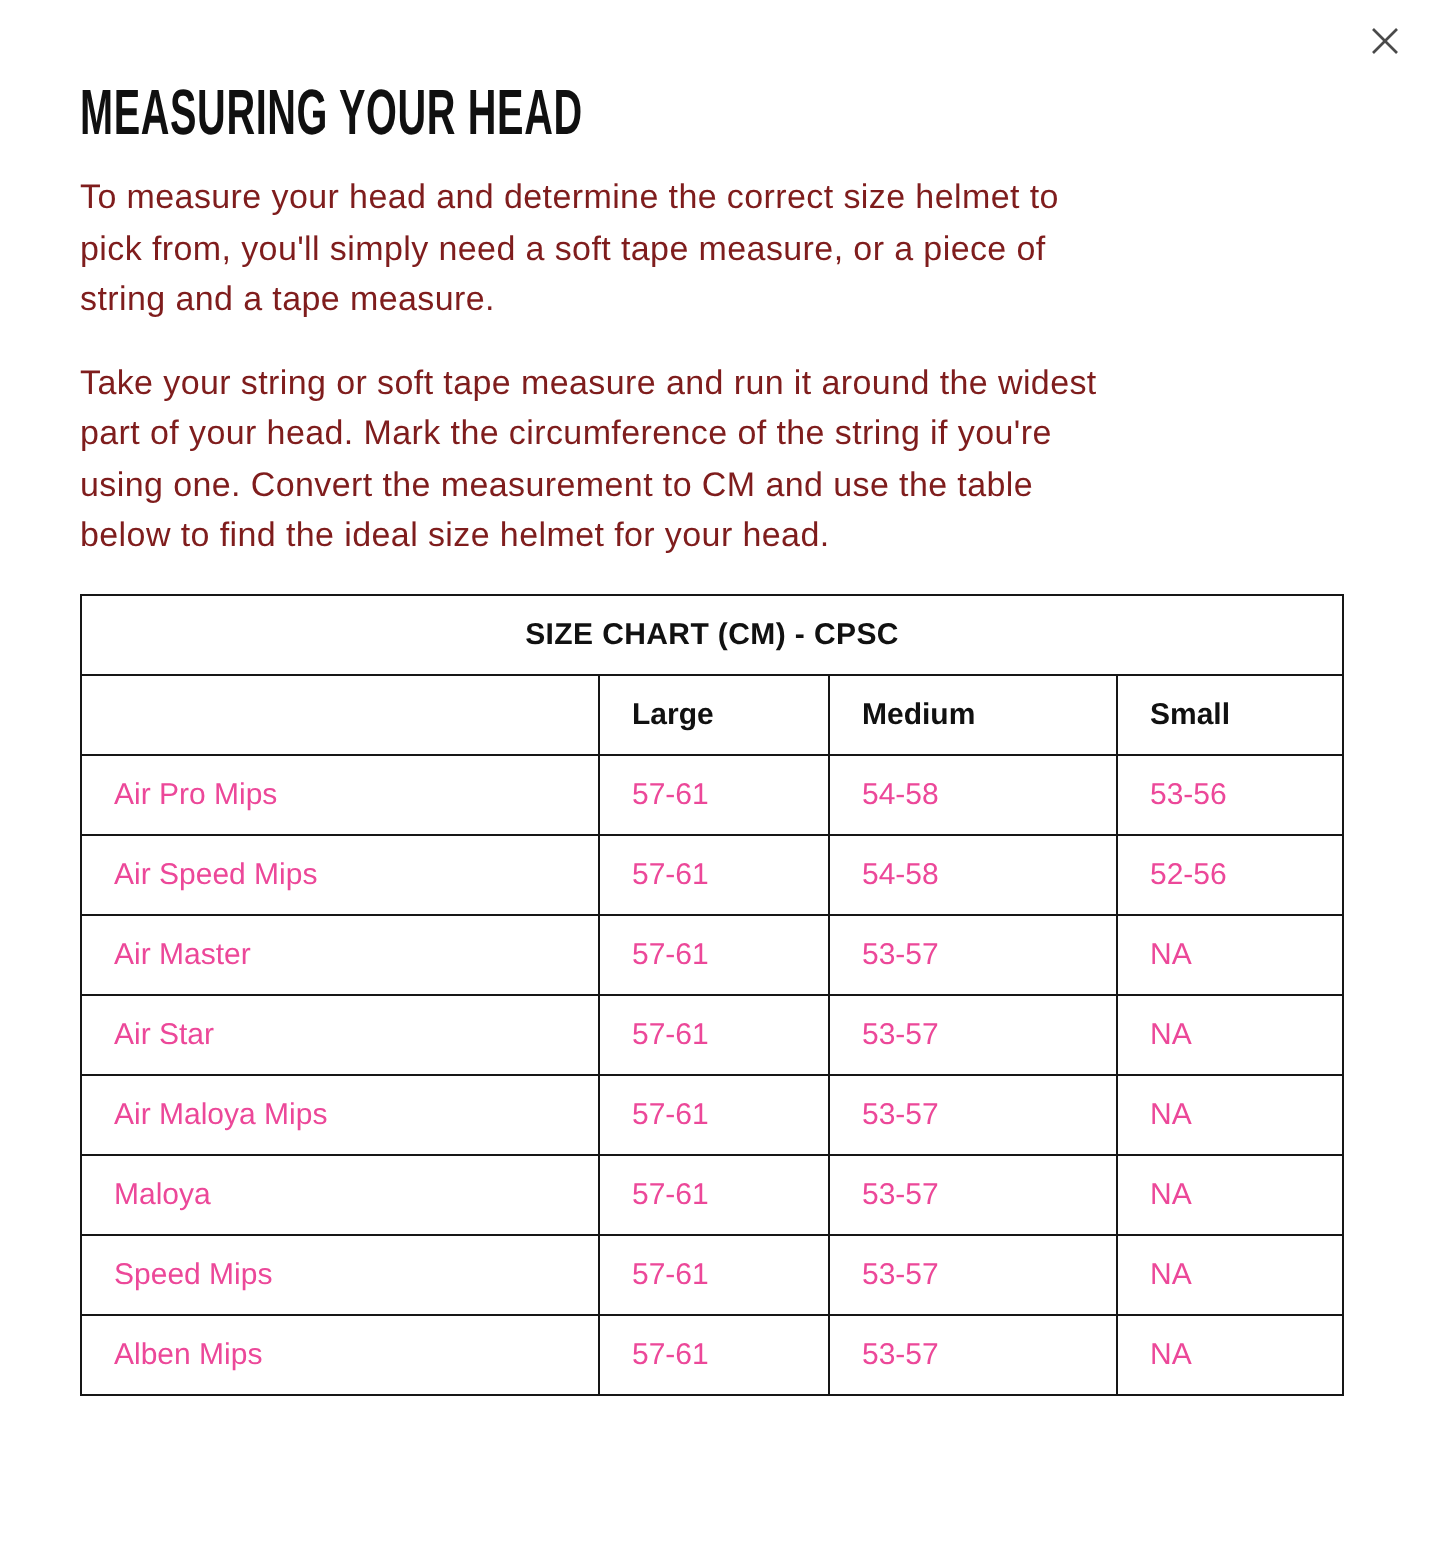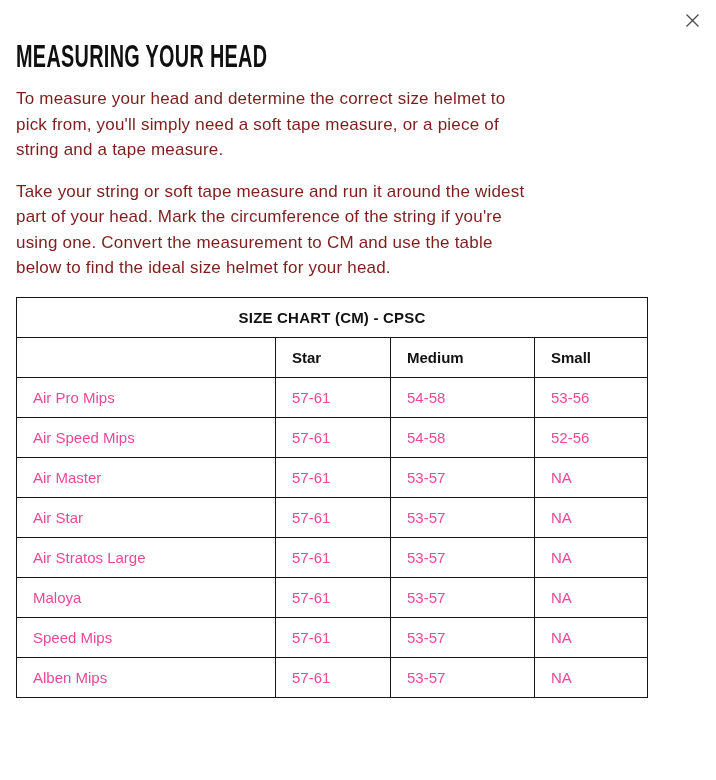--- a/index.html
+++ b/index.html
@@ -9,21 +9,21 @@
     width: 716px;
     height: 780px;
     background: #ffffff;
     font-family: "Liberation Sans", sans-serif;
     overflow: hidden;
   }
   .modal {
     position: relative;
     width: 716px;
     height: 568px;
-    padding: 40px 40px 0 16px;
+    padding: 40px 40px 0 40px;
   }
   .close-btn {
     position: absolute;
     top: 12px;
     right: 16px;
     width: 16px;
     height: 16px;
     cursor: pointer;
     background: none;
     border: none;
@@ -118,21 +118,21 @@
         <col class="c-large">
         <col class="c-medium">
         <col class="c-small">
     </colgroup>
     <thead>
       <tr>
         <th class="chart-title" colspan="4">SIZE CHART (CM) - CPSC</th>
       </tr>
       <tr>
         <th class="col-head"></th>
-        <th class="col-head">Star</th>
+        <th class="col-head">Large</th>
         <th class="col-head">Medium</th>
         <th class="col-head">Small</th>
       </tr>
     </thead>
     <tbody>
         <tr>
           <td>Air Pro Mips</td>
           <td>57-61</td>
           <td>54-58</td>
           <td>53-56</td>
@@ -149,21 +149,21 @@
           <td>53-57</td>
           <td>NA</td>
         </tr>
         <tr>
           <td>Air Star</td>
           <td>57-61</td>
           <td>53-57</td>
           <td>NA</td>
         </tr>
         <tr>
-          <td>Air Stratos Large</td>
+          <td>Air Maloya Mips</td>
           <td>57-61</td>
           <td>53-57</td>
           <td>NA</td>
         </tr>
         <tr>
           <td>Maloya</td>
           <td>57-61</td>
           <td>53-57</td>
           <td>NA</td>
         </tr>

